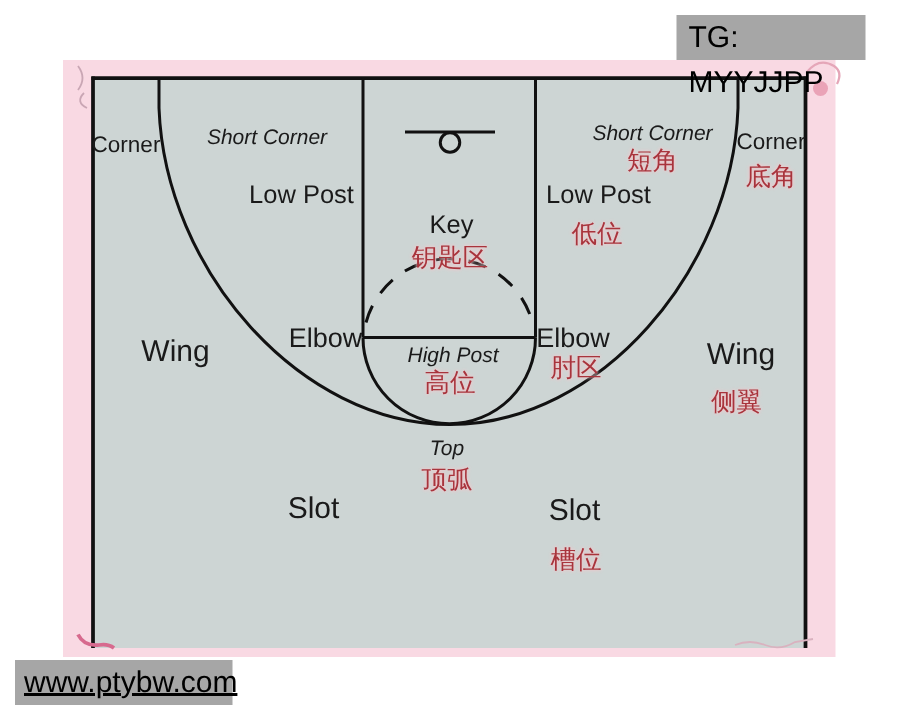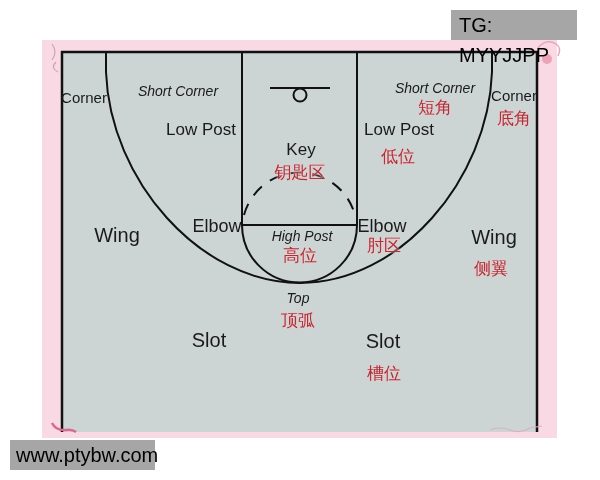--- a/index.html
+++ b/index.html
@@ -100,13 +100,13 @@
 <div class="cn cn17" style="left:491px; top:268px;text-align:center;">侧翼</div>
 
 <div class="lbl s14" style="left:298px; top:298px;">Top</div>
 <div class="cn cn17" style="left:298px; top:320px;text-align:center;">顶弧</div>
 
 <div class="lbl s20" style="left:209px; top:340px;">Slot</div>
 <div class="lbl s20" style="left:383px; top:341px;">Slot</div>
 <div class="cn cn17" style="left:384px; top:373px;">槽位</div>
 
 <div class="watermark" style="left:451px; top:10px; height:30px; width:118px; padding:0 0 0 8px;">TG: MYYJJPP</div>
-<div class="watermark" style="left:10px; top:440px; width:139px; padding:0 0 0 6px;">www.ptybw.com</div>
+<div class="watermark" style="left:10px; top:440px; width:139px; padding:0 0 0 6px;text-decoration:underline;">www.ptybw.com</div>
 
 </body></html>

